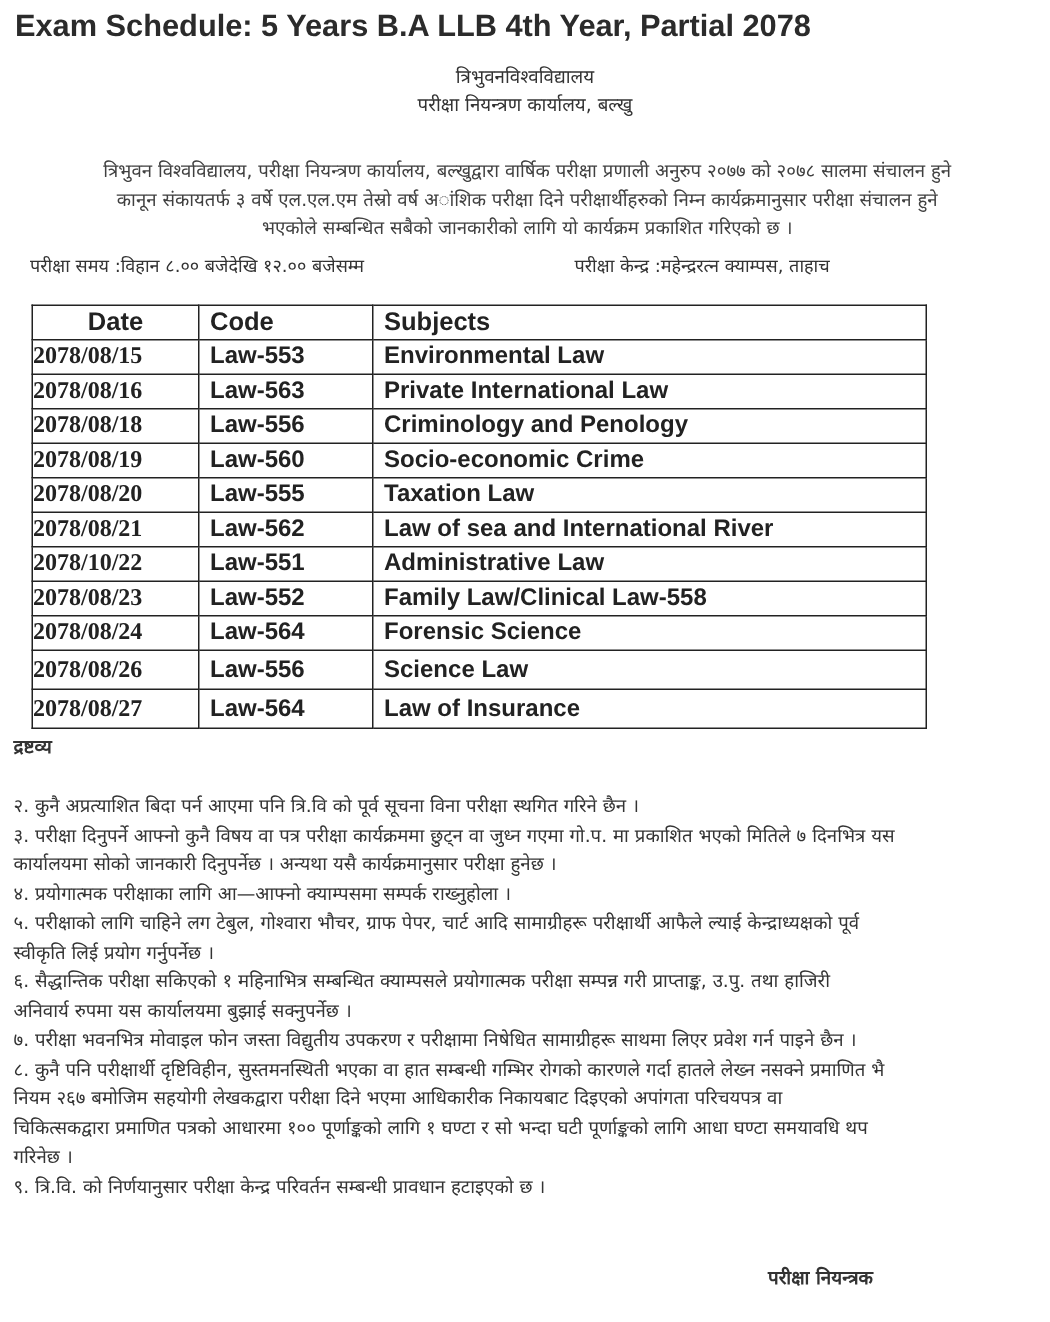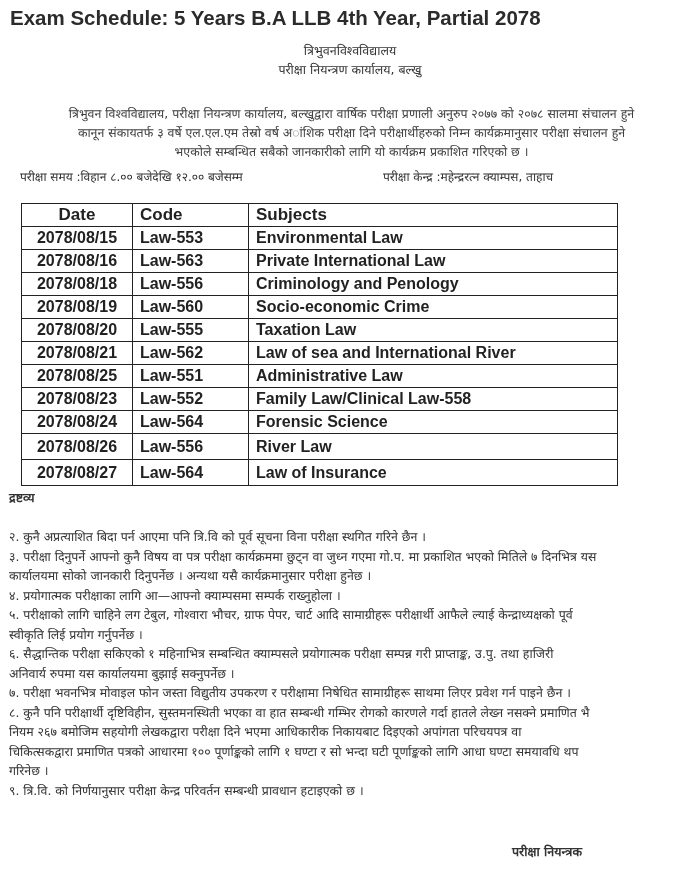--- a/index.html
+++ b/index.html
@@ -33,21 +33,21 @@
     position: absolute; left: 21px; top: 203px; width: 597px;
     border-collapse: collapse;
     font-family: "Liberation Sans", sans-serif; font-weight: bold; font-size: 16px; color: #222;
   }
   table.schedule th, table.schedule td {
     border: 1.5px solid #222; padding: 0 0 0 7px; height: 22px; line-height: 20px;
     text-align: left; white-space: nowrap;
   }
   table.schedule th { font-size: 17px; }
   table.schedule th.date-col { text-align: center; padding-left: 0; }
-  table.schedule td.date { text-align: center; padding-left: 0; width: 110px; }
+  table.schedule td.date { text-align: left; padding-left: 0; width: 110px; font-family: Liberation Serif, serif; }
   table.schedule td.code { width: 108px; }
   table.schedule tr.tall td { height: 25px; }
   .notes-heading {
     position: absolute; left: 9px; top: 489px; font-size: 12.5px; font-weight: bold; color: #333;
   }
   .notes {
     position: absolute; left: 9px; top: 527px; width: 690px;
     font-size: 12.4px; line-height: 19.5px; color: #333;
   }
   .notes .line { display: block; white-space: nowrap; }
@@ -105,38 +105,38 @@
       <td class="date">2078/08/20</td>
       <td class="code">Law-555</td>
       <td>Taxation Law</td>
     </tr>
     <tr>
       <td class="date">2078/08/21</td>
       <td class="code">Law-562</td>
       <td>Law of sea and International River</td>
     </tr>
     <tr>
-      <td class="date">2078/08/25</td>
+      <td class="date">2078/10/22</td>
       <td class="code">Law-551</td>
       <td>Administrative Law</td>
     </tr>
     <tr>
       <td class="date">2078/08/23</td>
       <td class="code">Law-552</td>
       <td>Family Law/Clinical Law-558</td>
     </tr>
     <tr>
       <td class="date">2078/08/24</td>
       <td class="code">Law-564</td>
       <td>Forensic Science</td>
     </tr>
     <tr class="tall">
       <td class="date">2078/08/26</td>
       <td class="code">Law-556</td>
-      <td>River Law</td>
+      <td>Science Law</td>
     </tr>
     <tr class="tall">
       <td class="date">2078/08/27</td>
       <td class="code">Law-564</td>
       <td>Law of Insurance</td>
     </tr>
   </tbody>
 </table>
 
 <div class="notes-heading">द्रष्टव्य</div>

